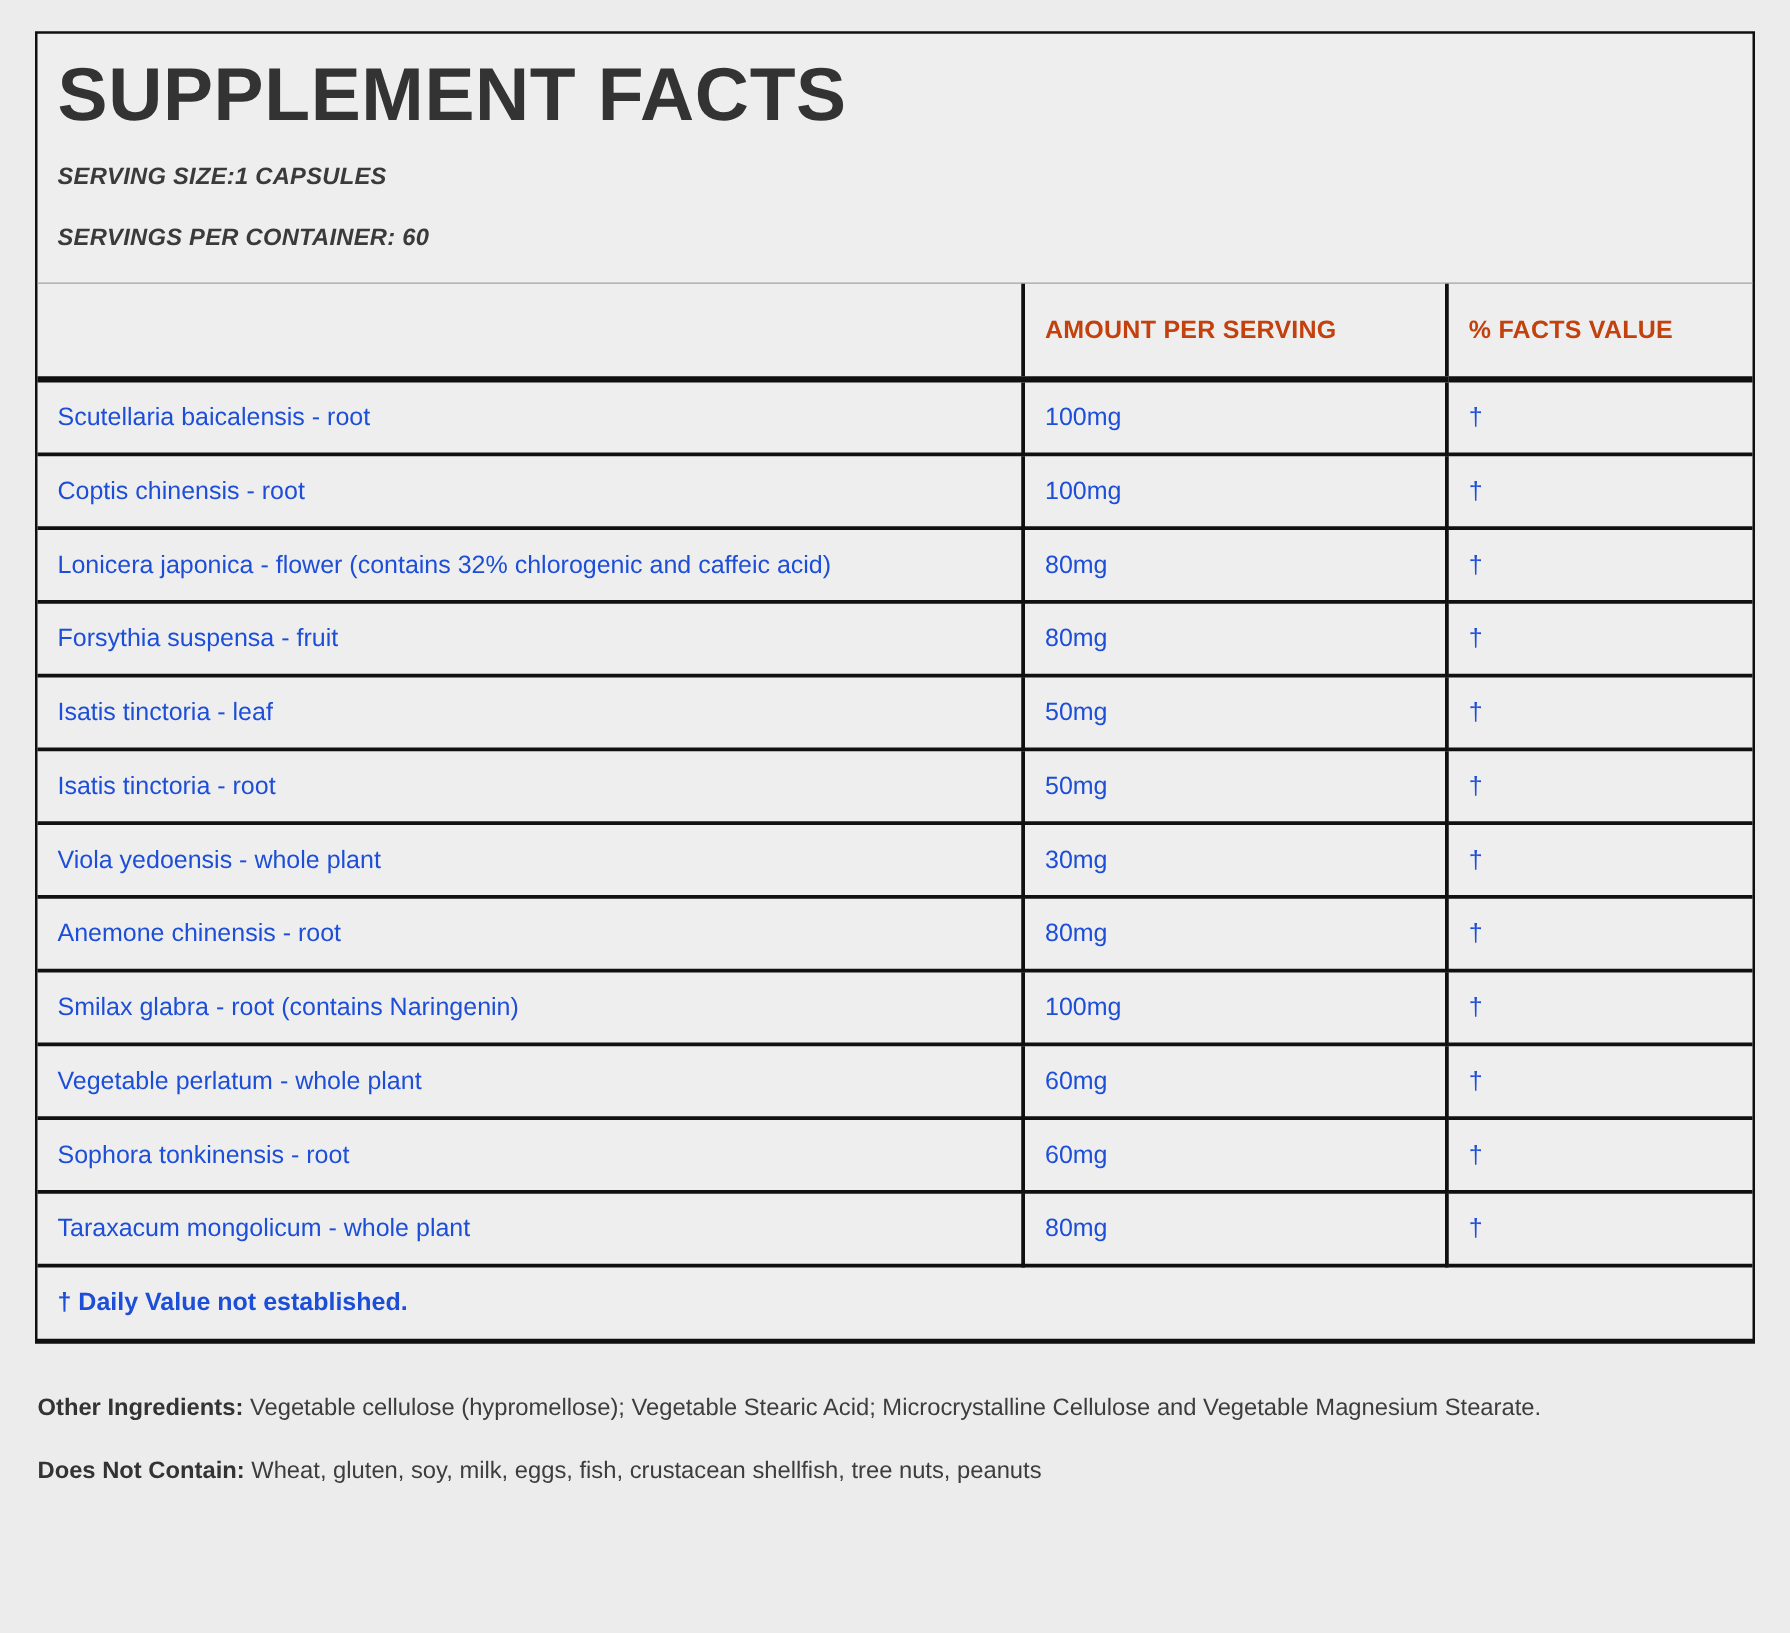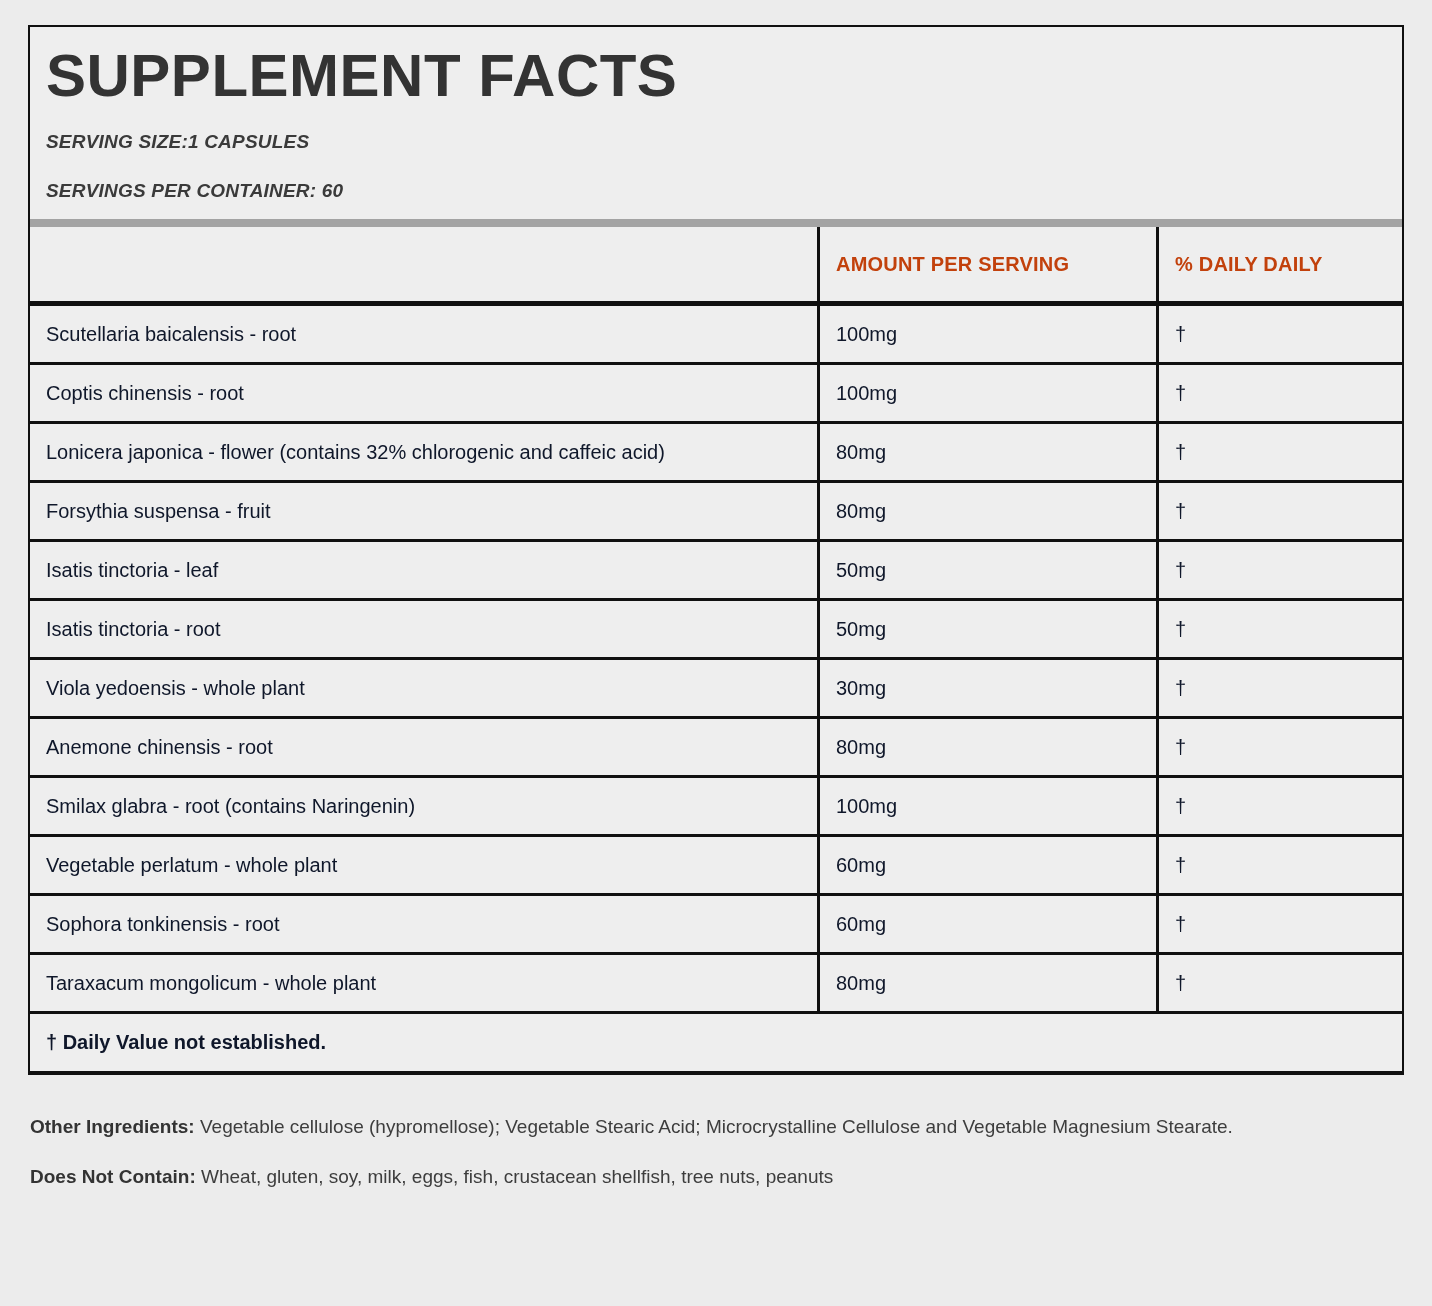--- a/index.html
+++ b/index.html
@@ -24,21 +24,21 @@
     border: 2px solid #101010;
     border-bottom-width: 4px;
     background: #eeeeee;
   }
 
   
   .label-header {
     box-sizing: border-box;
     height: 200px;
     padding: 16px 16px 0 16px;
-    border-bottom: 8px solid #a3a3a3;
+    border-bottom: 1px solid #a3a3a3;
   }
   .label-title {
     margin: 0;
     font-size: 60px;
     line-height: 66px;
     font-weight: 700;
     letter-spacing: 0.5px;
     color: #333333;
   }
   .serving-line {
@@ -57,21 +57,21 @@
     border-collapse: collapse;
     table-layout: fixed;
   }
   .facts-table th,
   .facts-table td {
     border: 3px solid #101010;
     padding: 0 16px;
     text-align: left;
     vertical-align: middle;
     font-size: 20px;
-    color: #0f172a;
+    color: #1d4ed8;
   }
   .facts-table th:first-child,
   .facts-table td:first-child { border-left: none; }
   .facts-table th:last-child,
   .facts-table td:last-child  { border-right: none; }
 
   .facts-table thead th {
     border-top: none;
     border-bottom: 5px solid #101010;
     height: 74px;
@@ -111,21 +111,21 @@
       <h1 class="label-title">SUPPLEMENT FACTS</h1>
       <p class="serving-line">SERVING SIZE:1 CAPSULES</p>
       <p class="serving-line">SERVINGS PER CONTAINER: 60</p>
     </div>
 
     <table class="facts-table">
       <thead>
         <tr>
           <th class="col-ingredient"></th>
           <th class="col-amount">AMOUNT PER SERVING</th>
-          <th class="col-dv">% DAILY DAILY</th>
+          <th class="col-dv">% FACTS VALUE</th>
         </tr>
       </thead>
       <tbody id="rows-body">
           <tr>
             <td class="col-ingredient">Scutellaria baicalensis - root</td>
             <td class="col-amount">100mg</td>
             <td class="col-dv">†</td>
           </tr>
           <tr>
             <td class="col-ingredient">Coptis chinensis - root</td>

